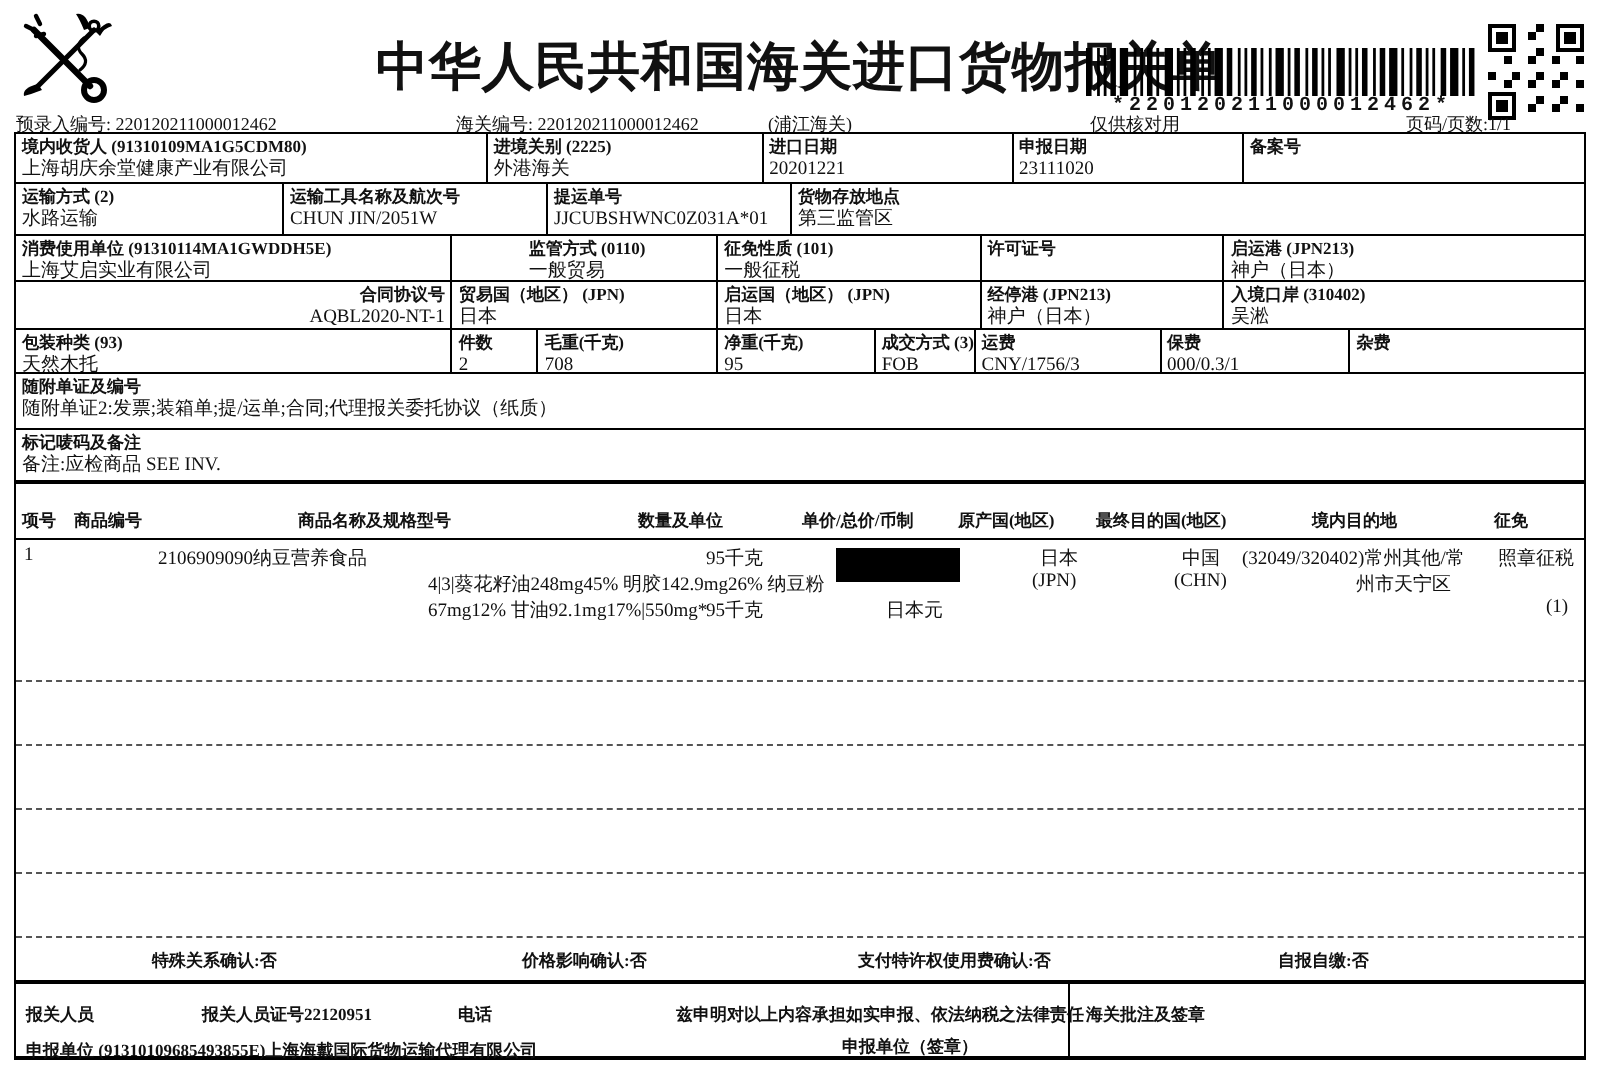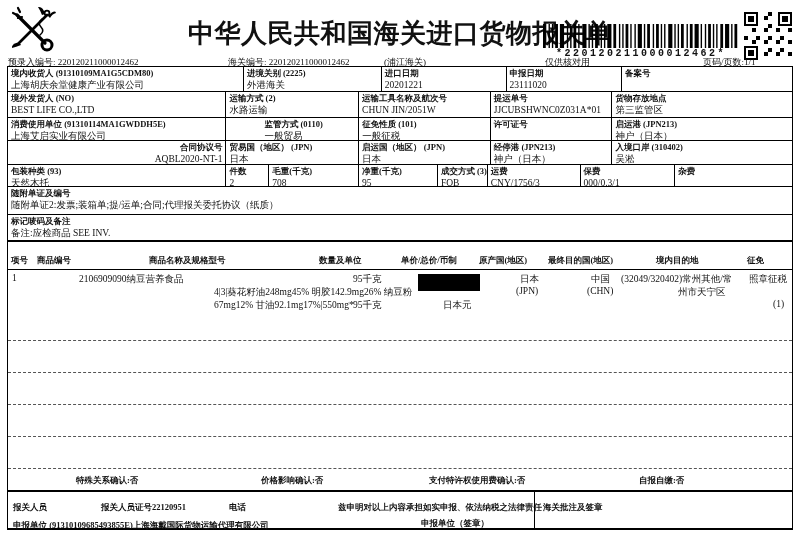--- a/index.html
+++ b/index.html
@@ -166,24 +166,20 @@
         <div class="lbl">申报日期</div>
         <div class="val">23111020</div>
       </div>
       <div class="cell" style="width:181px;">
         <div class="lbl">备案号</div>
         <div class="val"></div>
       </div>
     </div>
 
     <div class="frow" style="height:26px;">
-      <div class="cell" style="width:218px;">
-        <div class="lbl">境外发货人 (NO)</div>
-        <div class="val">BEST LIFE CO.,LTD</div>
-      </div>
       <div class="cell" style="width:133px;">
         <div class="lbl">运输方式 (2)</div>
         <div class="val">水路运输</div>
       </div>
       <div class="cell" style="width:132px;">
         <div class="lbl">运输工具名称及航次号</div>
         <div class="val">CHUN JIN/2051W</div>
       </div>
       <div class="cell" style="width:122px;">
         <div class="lbl">提运单号</div>

